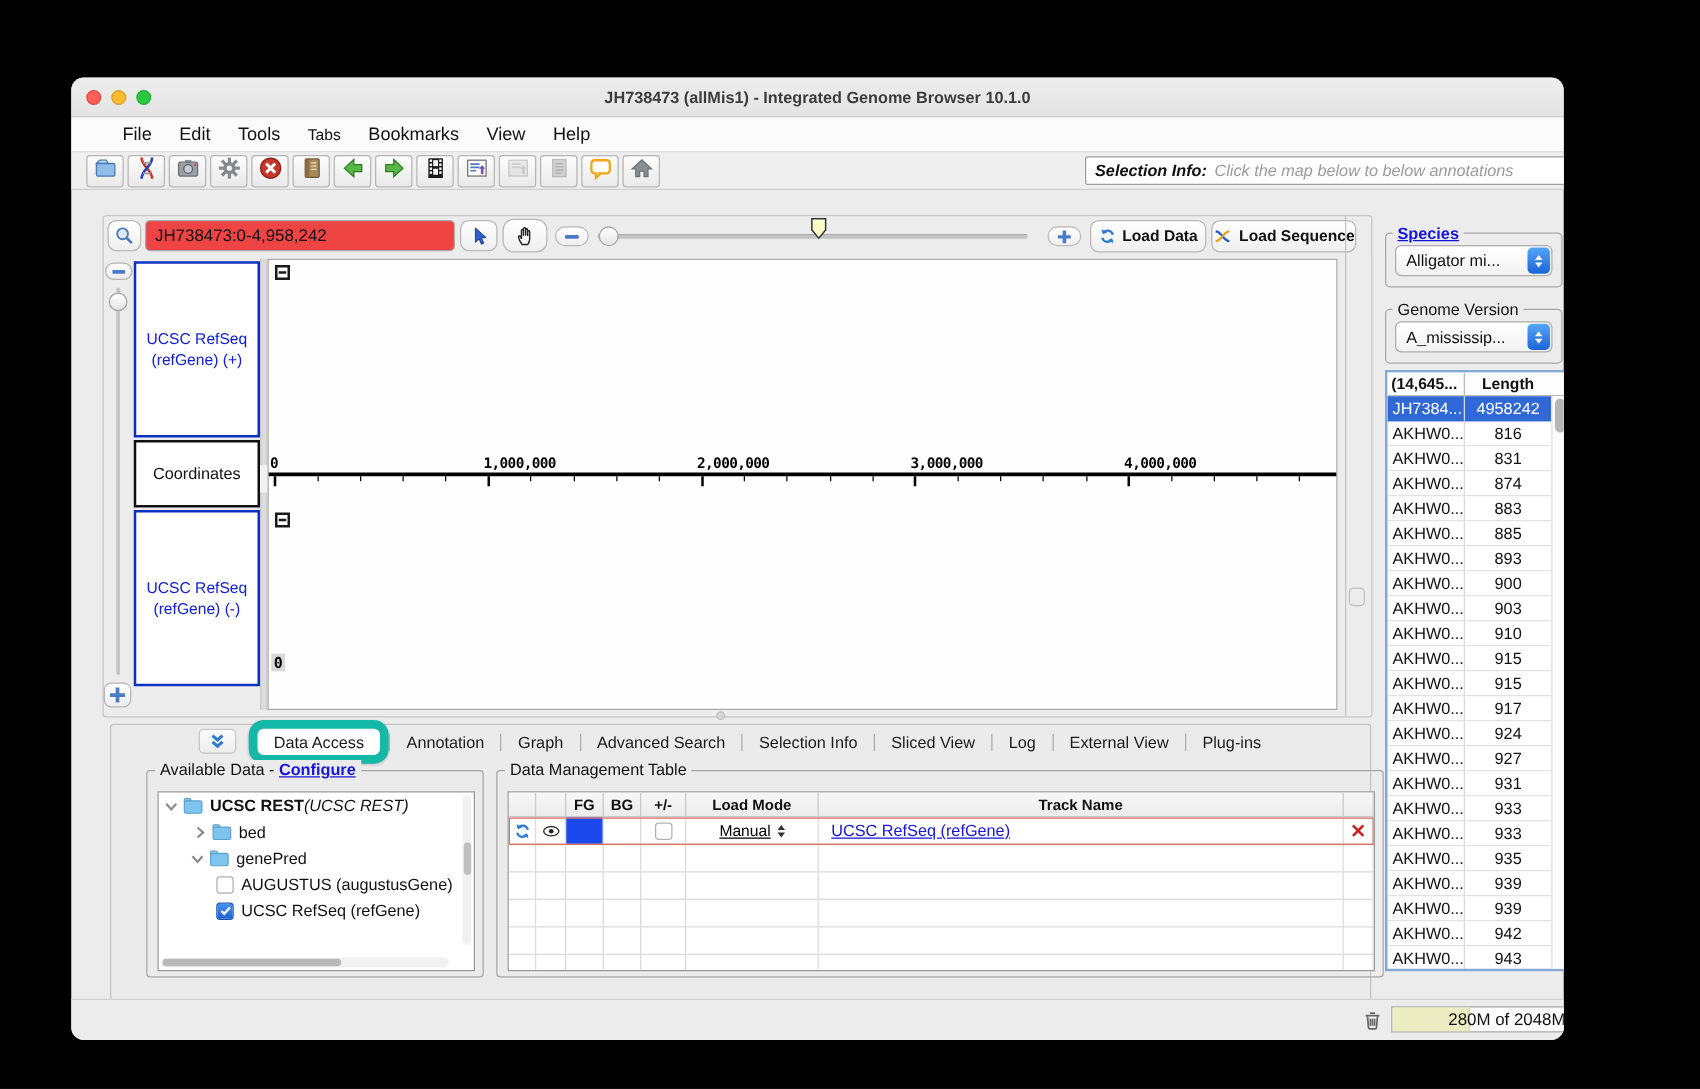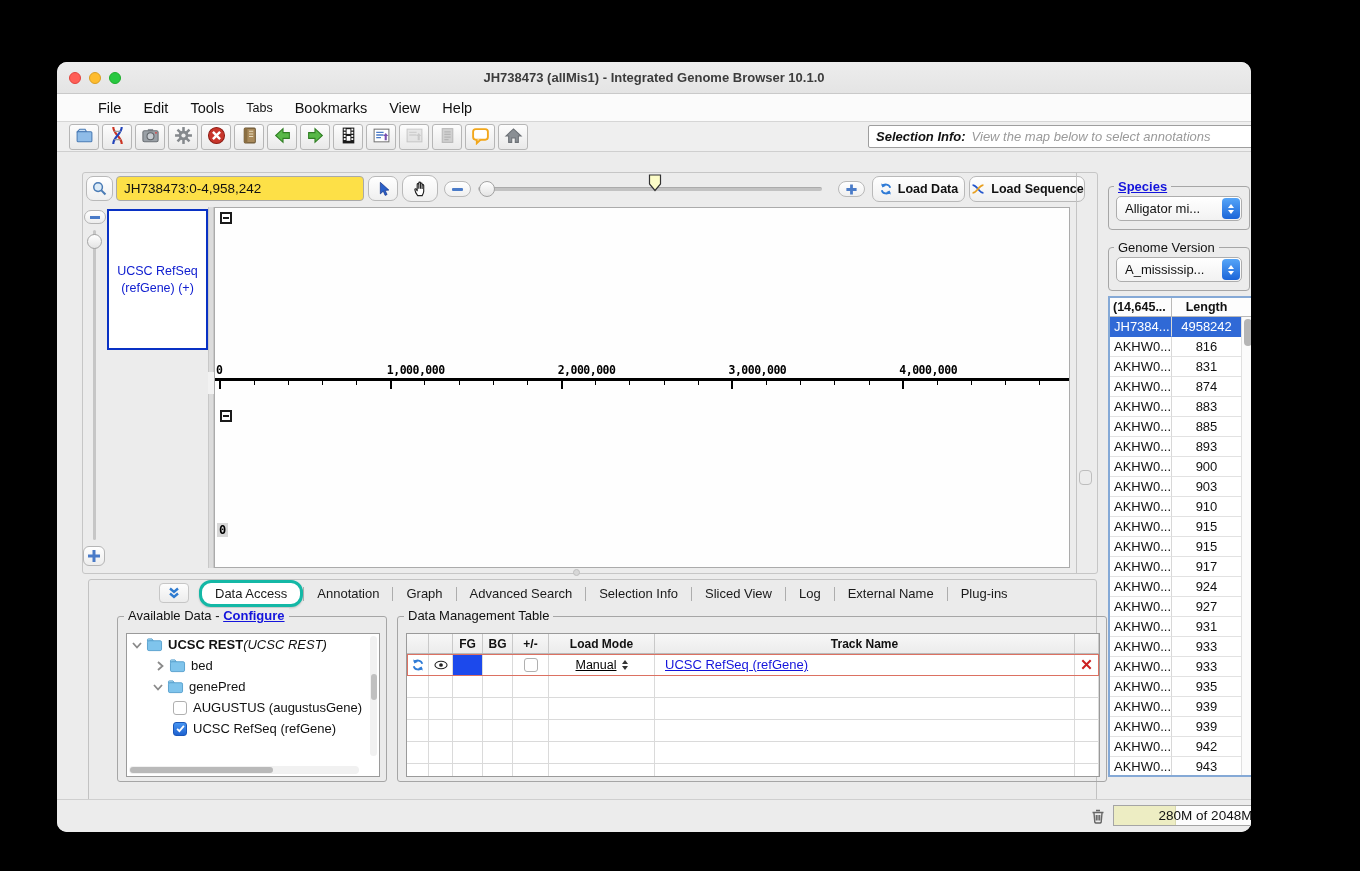--- a/index.html
+++ b/index.html
@@ -24,21 +24,21 @@
   .tb-btn { position:absolute; top:2px; width:30px; height:26px; border:1px solid #B6B6B6; border-radius:3px; background:linear-gradient(#FDFDFD,#E9E9E9); display:flex; align-items:center; justify-content:center; }
   .tb-btn svg { width:19px; height:19px; }
   .selinfo { position:absolute; left:811px; top:3px; width:395px; height:23px; background:#FFF; border:1px solid #9E9E9E; border-radius:2px; display:flex; align-items:center; padding-left:7px; overflow:hidden; white-space:nowrap; }
   .selinfo .lbl { font-size:13px; font-weight:bold; font-style:italic; color:#111; margin-right:6px; }
   .selinfo .ph { font-size:13px; font-style:italic; color:#9A9A9A; }
   .info-btn { position:absolute; left:1213px; top:3px; width:27px; height:23px; background:#FFF; border:1px solid #9E9E9E; border-radius:2px; display:flex; align-items:center; justify-content:center; }
   .info-circ { width:15px; height:15px; border-radius:50%; background:#1E6FD0; color:#FFF; font-size:11px; font-weight:bold; font-style:italic; font-family:"Liberation Serif", serif; display:flex; align-items:center; justify-content:center; }
 
   
   .rnd-btn { position:absolute; background:linear-gradient(#FFFFFF,#EFEFEF); border:1px solid #B9B9B9; border-radius:7px; display:flex; align-items:center; justify-content:center; }
-  .pos-input { position:absolute; left:59px; top:114px; width:248px; height:25px; background:#fde047; border:1px solid #A9A9A9; border-radius:4px; font-size:13.5px; color:#111; padding-left:7px; display:flex; align-items:center;text-align:center; }
+  .pos-input { position:absolute; left:59px; top:114px; width:248px; height:25px; background:#ef4444; border:1px solid #A9A9A9; border-radius:4px; font-size:13.5px; color:#111; padding-left:7px; display:flex; align-items:center;text-align:center; }
   .hslider-track { position:absolute; left:421px; top:125px; width:344px; height:4px; background:#C2C2C2; border-radius:2px; border-top:1px solid #ABABAB; }
   .hslider-thumb { position:absolute; left:422px; top:119px; width:16px; height:16px; border-radius:50%; background:linear-gradient(#FFF,#E4E4E4); border:1px solid #A3A3A3; }
   .zoom-marker { position:absolute; left:591px; top:112px; }
   .cmd-btn { position:absolute; top:114px; height:26px; background:linear-gradient(#FFFFFF,#EFEFEF); border:1px solid #B9B9B9; border-radius:7px; display:flex; align-items:center; justify-content:center; gap:5px; font-size:12.5px; color:#111; font-weight:bold; }
 
   
   .map-panel { position:absolute; left:25px; top:110px; width:1016px; height:402px; border:1px solid #C6C6C6; border-radius:3px; background:#ECECEC; }
   
   .vslider-track { position:absolute; left:36px; top:168px; width:3px; height:310px; background:#C6C6C6; border-radius:2px; }
   .vslider-thumb { position:absolute; left:30px; top:172px; width:15px; height:15px; border-radius:50%; background:linear-gradient(#FFF,#E4E4E4); border:1px solid #A3A3A3; }
@@ -57,21 +57,21 @@
   .zero-bottom { position:absolute; left:2px; top:315px; background:#D8D8D8; font-family:"DejaVu Sans Mono", monospace; font-size:12px; font-weight:bold; padding:0 2px; }
   .vsplit-line { position:absolute; left:1019px; top:111px; width:1px; height:400px; background:#C4C4C4; }
   .vsplit-thumb { position:absolute; left:1022px; top:408px; width:13px; height:15px; background:#ECECEC; border:1px solid #BDBDBD; border-radius:4px; }
   .hsplit-dot { position:absolute; left:516px; top:507px; width:7px; height:7px; border-radius:50%; background:#D7D7D7; border:1px solid #BFBFBF; }
 
   
   .bottom-panel { position:absolute; left:31px; top:517px; width:1009px; height:224px; border:1px solid #C2C2C2; border-radius:3px; background:#EBEBEB; }
   .chev-btn { position:absolute; left:70px; top:3px; width:30px; height:20px; border:1px solid #C6C6C6; border-radius:4px; background:linear-gradient(#FDFDFD,#ECECEC); display:flex; align-items:center; justify-content:center; }
   .tabs { position:absolute; left:110px; top:1px; height:25px; display:flex; align-items:center; }
   .tab { font-size:13px; color:#1A1A1A; padding:3px 13px; white-space:nowrap; }
-  .tab.selected { background:#FFF; border:3px solid #14b8a6; border-radius:12px; box-shadow:0 1px 2px rgba(0,0,0,0.18); }
+  .tab.selected { background:#FFF; border:7px solid #14b8a6; border-radius:12px; box-shadow:0 1px 2px rgba(0,0,0,0.18); }
   .tab-div { width:1px; height:14px; background:#ADADAD; }
 
   .groupbox { position:absolute; border:1px solid #A6A6A6; border-radius:3px; }
   .legend { position:absolute; top:-9px; left:6px; background:#EBEBEB; padding:0 4px; font-size:13px; color:#111; white-space:nowrap; }
   .legend .cfg { color:#1414DC; font-weight:bold; text-decoration:underline; }
 
   .tree-box { position:absolute; left:8px; top:16px; width:254px; height:144px; background:#FFF; border:1px solid #9A9A9A; overflow:hidden; }
   .tree-row { position:relative; height:21px; display:flex; align-items:center; font-size:13px; color:#111; white-space:nowrap; }
   .tree-row .exp { width:12px; height:12px; margin-right:3px; flex:none; }
   .tree-row .foldr { width:17px; height:15px; margin-right:5px; flex:none; }
@@ -252,21 +252,21 @@
             </svg></span>
         </div>
         <div class="tb-btn" style="left: 441px;">
           <span><svg viewBox="0 0 18 18" width="19" height="19">
               <path d="M1.8 9.5 L9 2.8 L16.2 9.5 H13.6 V15.5 H10.7 V11.3 H7.3 V15.5 H4.4 V9.5 Z" fill="#8A8F94" stroke="#6C7176"></path>
             </svg></span>
         </div>
       </div>
     <div class="selinfo">
       <span class="lbl">Selection Info:</span>
-      <span class="ph">View the map below to select annotations</span>
+      <span class="ph">Click the map below to below annotations</span>
     </div>
     <div class="info-btn">
         <div class="info-circ">i</div>
       </div>
   </div>
 
   <div class="map-panel"></div>
 
   <div class="rnd-btn" style="left:29px;top:114px;width:27px;height:25px;">
     <svg width="17" height="17" viewBox="0 0 18 18">
@@ -325,20 +325,26 @@
   <div class="vslider-track"></div>
   <div class="vslider-thumb"></div>
   <div class="pill" style="left:26px;top:484px;width:22px;height:20px;border-radius:6px;">
     <svg width="14" height="14" viewBox="0 0 14 14">
         <path d="M7 1 V13 M1 7 H13" stroke="#4A7BC8" stroke-width="3"></path>
       </svg>
   </div>
 
   <div class="track-label blue" style="top:147px;height:141px;">
       <span>UCSC RefSeq (refGene) (+)</span>
+    </div>
+  <div class="track-label black" style="top:290px;height:54px;">
+      <span>Coordinates</span>
+    </div>
+  <div class="track-label blue" style="top:346px;height:141px;">
+      <span>UCSC RefSeq (refGene) (-)</span>
     </div>
 
   <div class="gutter"></div>
   <div class="gutter-handle"></div>
 
   <div class="canvas" id="canvas">
     <div class="collapse-box" style="left:5px;top:4px;"></div>
     <div class="collapse-box" style="left:5px;top:202px;"></div>
     <div class="axis-line"></div>
     <div id="axis-ticks">
@@ -395,21 +401,21 @@
         <span class="tab">Graph</span>
         <span class="tab-div"></span>
         <span class="tab">Advanced Search</span>
         <span class="tab-div"></span>
         <span class="tab">Selection Info</span>
         <span class="tab-div"></span>
         <span class="tab">Sliced View</span>
         <span class="tab-div"></span>
         <span class="tab">Log</span>
         <span class="tab-div"></span>
-        <span class="tab">External Name</span>
+        <span class="tab">External View</span>
         <span class="tab-div"></span>
         <span class="tab">Plug-ins</span>
       </div>
 
     <div class="groupbox" style="left:28px;top:36px;width:270px;height:166px;">
       <div class="legend"><span>Available Data - </span><span class="cfg">Configure</span></div>
       <div class="tree-box" id="tree">
         <div class="vscroll-t">
             <div class="thumb"></div>
           </div>

